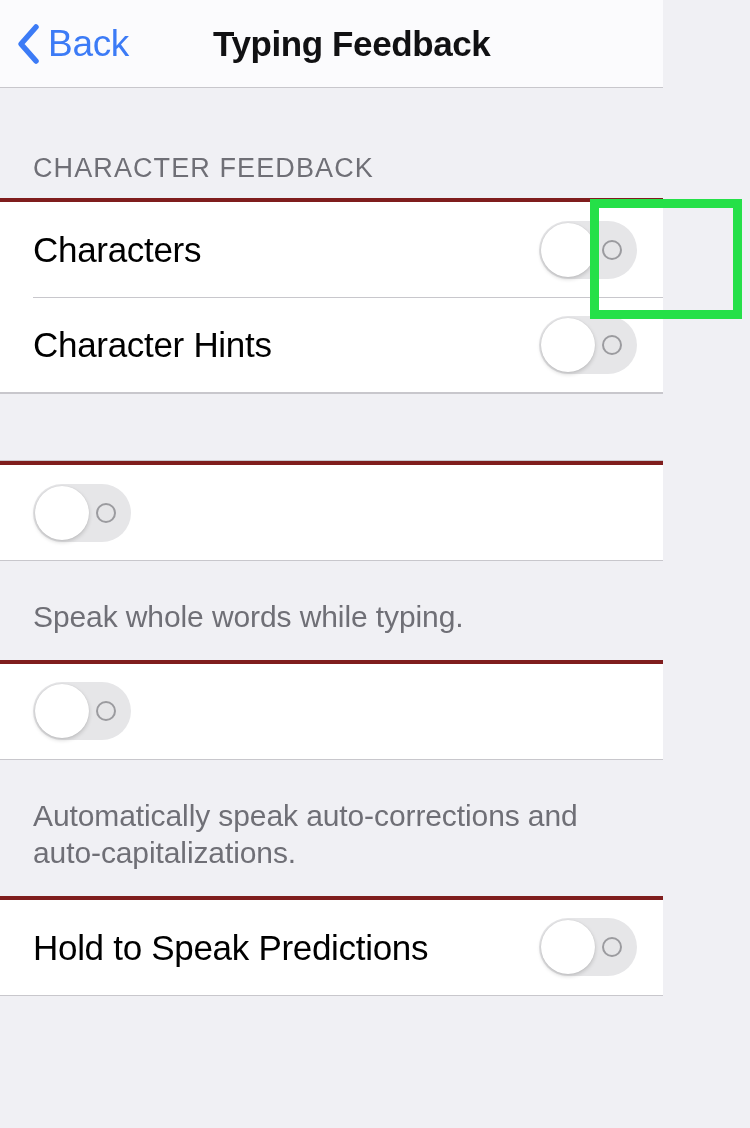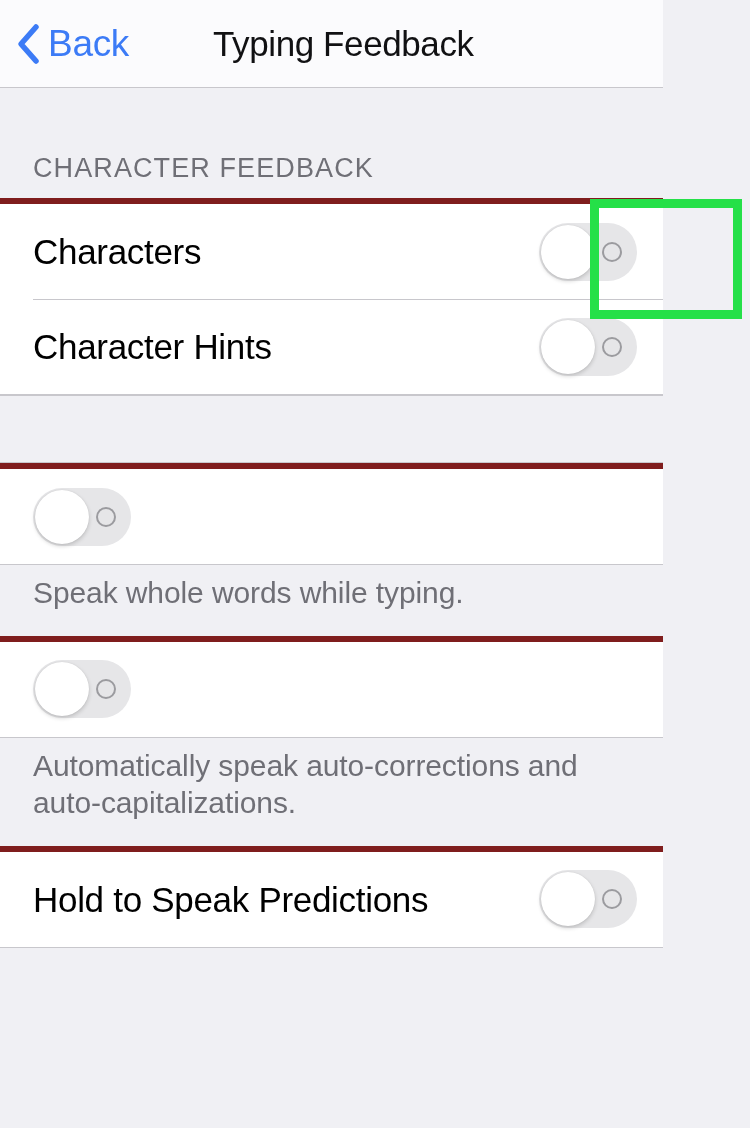--- a/index.html
+++ b/index.html
@@ -30,21 +30,21 @@
   .chevron-left { width:28px; height:44px; display:block; flex:0 0 auto; }
   .back-label {
     font-size:37px;
     color:#3c7bf6;
     letter-spacing:-0.3px;
     margin-left:6px;
     line-height:1;
   }
   .nav-title {
     font-size:35px;
-    font-weight:normal;
+    font-weight:bold;
     color:#111113;
     letter-spacing:-0.4px;
     margin-left:84px;
     line-height:1;
   }
 
   
   .group-header {
     height:110px;
     display:flex;
@@ -52,21 +52,21 @@
     padding:0 12px 16px 33px;
     background:#f0f0f4;
   }
   .group-header span {
     font-size:27px;
     color:#6f6f76;
     letter-spacing:1.1px;
     line-height:1;
   }
 
-  .section { background:#ffffff; border-top:6px solid #7f1d1d; border-bottom:1px solid #c8c7cc; }
+  .section { background:#ffffff; border-top:4px solid #7f1d1d; border-bottom:1px solid #c8c7cc; }
 
   .row {
     position:relative;
     height:95px;
     display:flex;
     align-items:center;
     justify-content:space-between;
     padding:0 26px 0 33px;
     background:#ffffff;
   }
@@ -112,21 +112,21 @@
 
   
   .gap {
     height:68px;
     background:#f0f0f4;
     border-top:1px solid #c8c7cc;
     border-bottom:1px solid #c8c7cc;
   }
   .footer {
     background:#f0f0f4;
-    padding:10px 40px 24px 33px;
+    padding:38px 40px 24px 33px;
   }
   .footer span {
     display:block;
     font-size:30px;
     line-height:1.23;
     color:#6f6f76;
     letter-spacing:-0.1px;
   }
 
   

